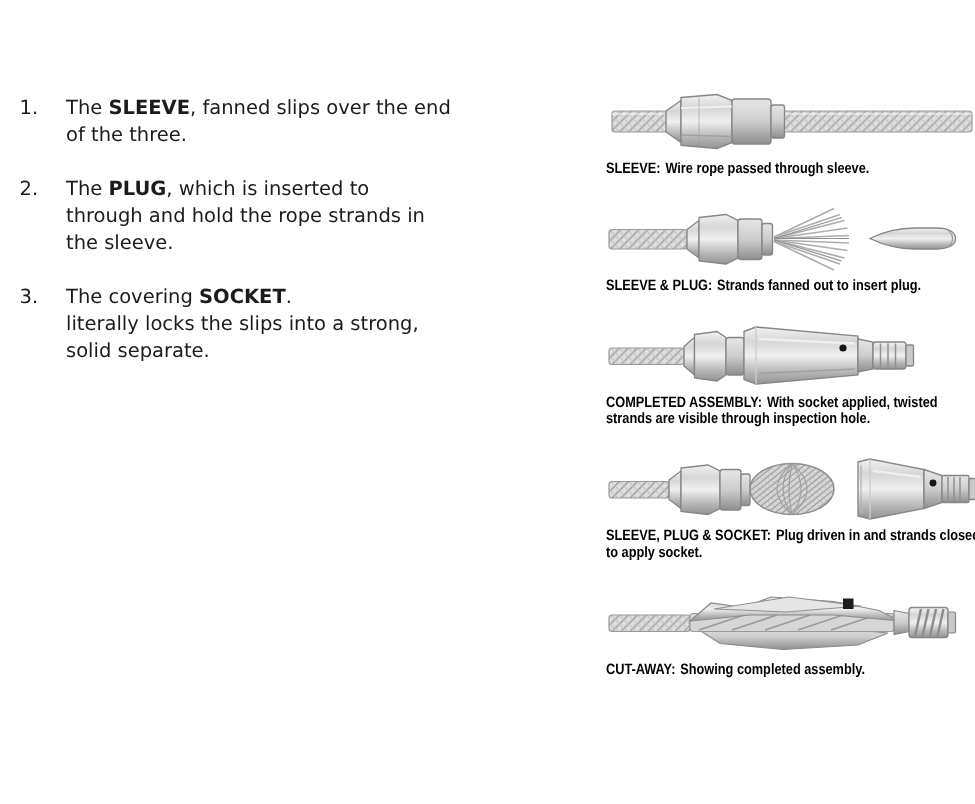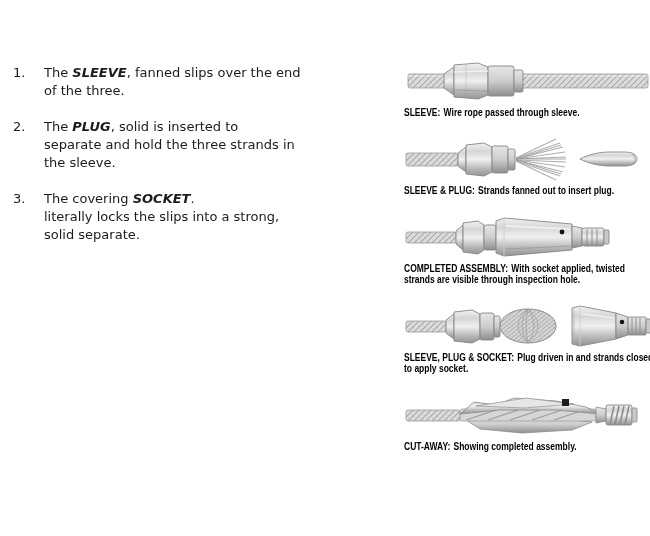--- a/index.html
+++ b/index.html
@@ -8,21 +8,21 @@
     font-family:"DejaVu Sans","Liberation Sans",sans-serif;
   }
   
   .instructions{
     position:absolute;left:13px;top:64px;width:350px;
     color:#1b1b1b;font-size:13px;line-height:18px;
   }
   .item{display:flex;margin-bottom:18px;}
   .num{width:31px;flex:0 0 31px;}
   .ln{white-space:nowrap;}
-  .ln b{font-weight:bold;font-style:italic;}
+  .ln b{font-weight:bold;}
   
   .figures{position:absolute;left:404px;top:55px;width:260px;}
   .fig{margin:0 0 15px 0;padding:0;}
   .fig svg{display:block;}
   .cap{
     margin-top:2px;width:296px;
     transform:scaleX(0.85);transform-origin:0 0;
     font-family:"Liberation Sans",sans-serif;
     font-weight:bold;font-size:10px;line-height:11px;color:#000;
   }
@@ -66,22 +66,22 @@
       <span class="num">1.</span>
       <div class="itext">
         <div class="ln"><span>The </span><b>SLEEVE</b><span>, fanned slips over the end</span></div>
         <div class="ln"><span>of the three.</span><b></b><span></span></div>
       </div>
     </div>
 
     <div class="item">
       <span class="num">2.</span>
       <div class="itext">
-        <div class="ln"><span>The </span><b>PLUG</b><span>, solid is inserted to</span></div>
-        <div class="ln"><span>separate and hold the three strands in</span><b></b><span></span></div>
+        <div class="ln"><span>The </span><b>PLUG</b><span>, which is inserted to</span></div>
+        <div class="ln"><span>through and hold the rope strands in</span><b></b><span></span></div>
         <div class="ln"><span>the sleeve.</span><b></b><span></span></div>
       </div>
     </div>
 
     <div class="item">
       <span class="num">3.</span>
       <div class="itext">
         <div class="ln"><span>The covering </span><b>SOCKET</b><span>.</span></div>
         <div class="ln"><span>literally locks the slips into a strong,</span><b></b><span></span></div>
         <div class="ln"><span>solid separate.</span><b></b><span></span></div>

